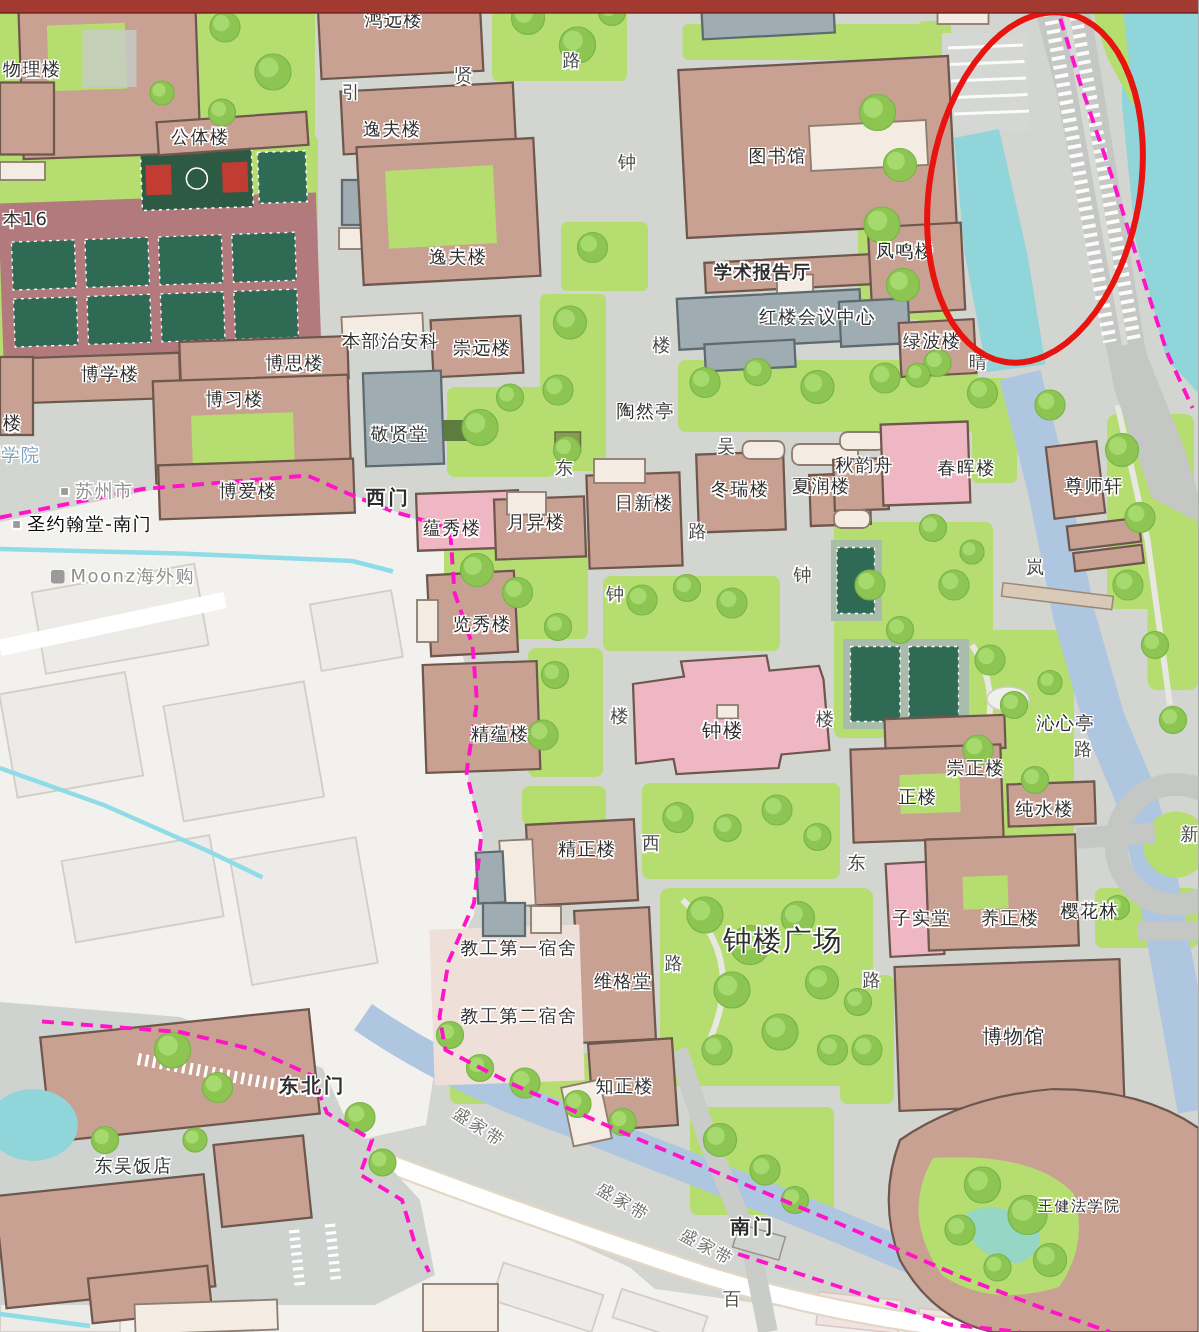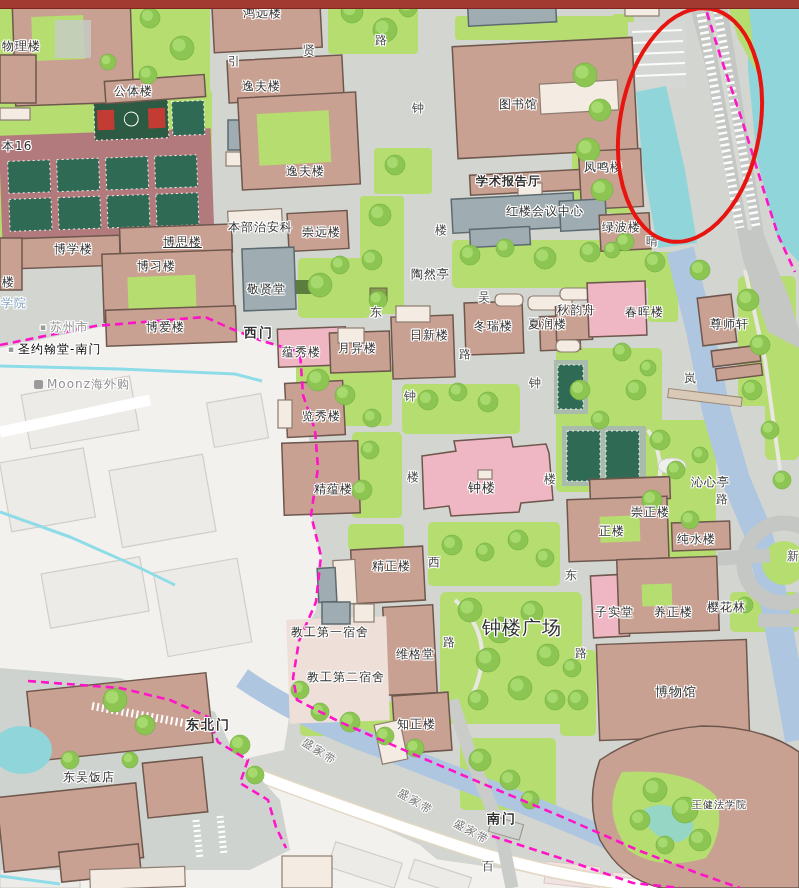--- a/index.html
+++ b/index.html
@@ -438,21 +438,21 @@
       <div class="lb bl" style="left: 2px; top: 140px;">本16</div>
       <div class="lb bl" style="left: 499px; top: 98px;">图书馆</div>
       <div class="lb bl" style="left: 476px; top: 175px; font-weight: bold;">学术报告厅</div>
       <div class="lb bl" style="left: 584px; top: 161px;">凤鸣楼</div>
       <div class="lb bl" style="left: 482px; top: 205px; padding-left: 24px;">红楼会议中心</div>
       <div class="lb bl" style="left: 602px; top: 221px;">绿波楼</div>
       <div class="lb bl" style="left: 228px; top: 221px; text-align: center;">本部治安科</div>
       <div class="lb bl" style="left: 302px; top: 226px;">崇远楼</div>
       <div class="lb bl" style="left: 247px; top: 283px;">敬贤堂</div>
       <div class="lb bl" style="left: 54px; top: 243px;">博学楼</div>
-      <div class="lb bl" style="left: 163px; top: 236px; text-decoration: underline;">博思楼</div>
+      <div class="lb bl" style="left: 177px; top: 236px;">博思楼</div>
       <div class="lb bl" style="left: 137px; top: 260px;">博习楼</div>
       <div class="lb bl" style="left: 146px; top: 321px;">博爱楼</div>
       <div class="lb bl" style="left: 411px; top: 268px;">陶然亭</div>
       <div class="lb bl" style="left: 282px; top: 346px; text-align: center;">蕴秀楼</div>
       <div class="lb bl" style="left: 338px; top: 342px;">月异楼</div>
       <div class="lb bl" style="left: 410px; top: 329px;">日新楼</div>
       <div class="lb bl" style="left: 474px; top: 320px;">冬瑞楼</div>
       <div class="lb bl" style="left: 528px; top: 318px;">夏润楼</div>
       <div class="lb bl" style="left: 557px; top: 304px;">秋韵舟</div>
       <div class="lb bl" style="left: 625px; top: 306px;">春晖楼</div>
@@ -462,21 +462,21 @@
       <div class="lb bl" style="left: 468px; top: 481px; font-size: 13px;">钟楼</div>
       <div class="lb bl" style="left: 691px; top: 476px;">沁心亭</div>
       <div class="lb bl" style="left: 631px; top: 506px; font-family: Liberation Serif, serif;">崇正楼</div>
       <div class="lb bl" style="left: 599px; top: 525px;">正楼</div>
       <div class="lb bl" style="left: 677px; top: 533px;">纯水楼</div>
       <div class="lb bl" style="left: 595px; top: 606px;">子实堂</div>
       <div class="lb bl" style="left: 654px; top: 606px;">养正楼</div>
       <div class="lb bl" style="left: 707px; top: 601px;">樱花林</div>
       <div class="lb bl" style="left: 372px; top: 560px;">精正楼</div>
       <div class="lb bl" style="left: 482px; top: 618px; font-size: 19px;">钟楼广场</div>
-      <div class="lb bl" style="left: 291px; top: 626px; font-family: Liberation Serif, serif;">教工第一宿舍</div>
+      <div class="lb bl" style="left: 307px; top: 626px; font-family: Liberation Serif, serif;">教工第一宿舍</div>
       <div class="lb bl" style="left: 396px; top: 648px;">维格堂</div>
       <div class="lb bl" style="left: 307px; top: 671px; text-align: right;">教工第二宿舍</div>
       <div class="lb bl" style="left: 397px; top: 718px;">知正楼</div>
       <div class="lb bl" style="left: 655px; top: 685px; font-size: 13px;">博物馆</div>
       <div class="lb bl" style="left: 692px; top: 800px; font-size: 10px;">王健法学院</div>
       <div class="lb bl" style="left: 63px; top: 771px;">东吴饭店</div>
       <div class="lb bl" style="left: 2px; top: 276px;">楼</div>
       <div class="lb gate" style="left: 244px; top: 326px;">西门</div>
       <div class="lb gate" style="left: 186px; top: 718px;">东北门</div>
       <div class="lb gate" style="left: 487px; top: 812px;">南门</div>

